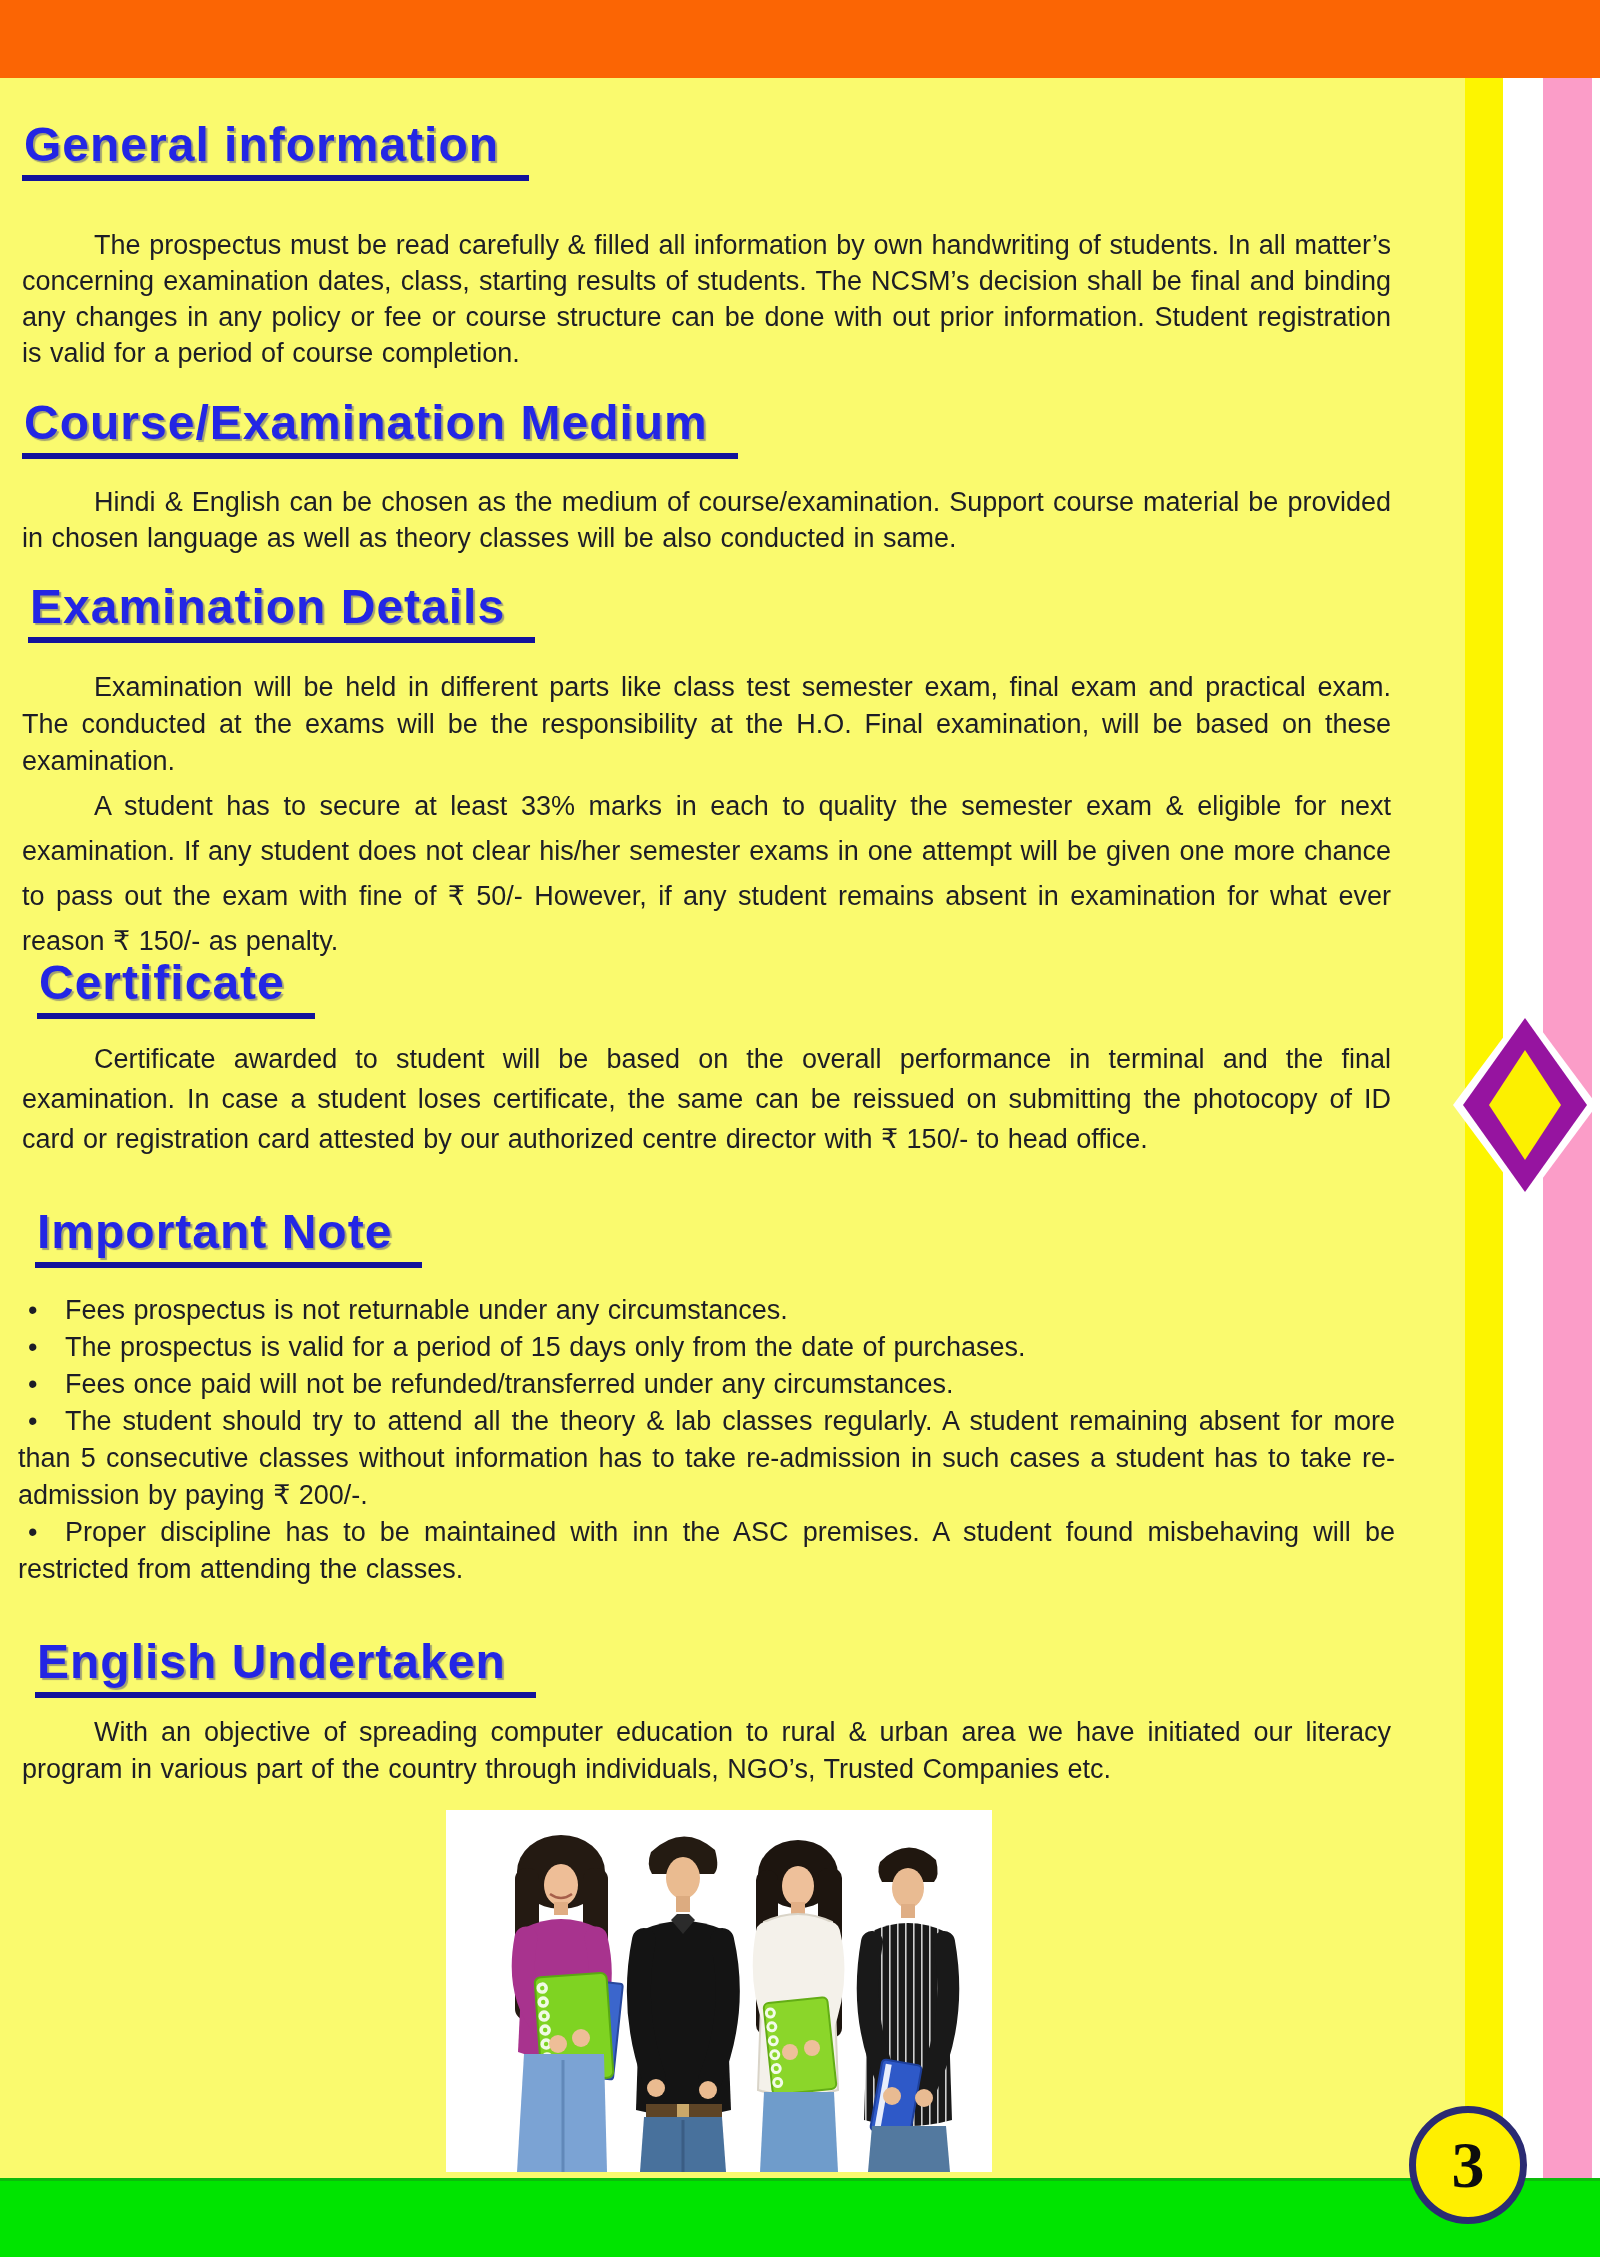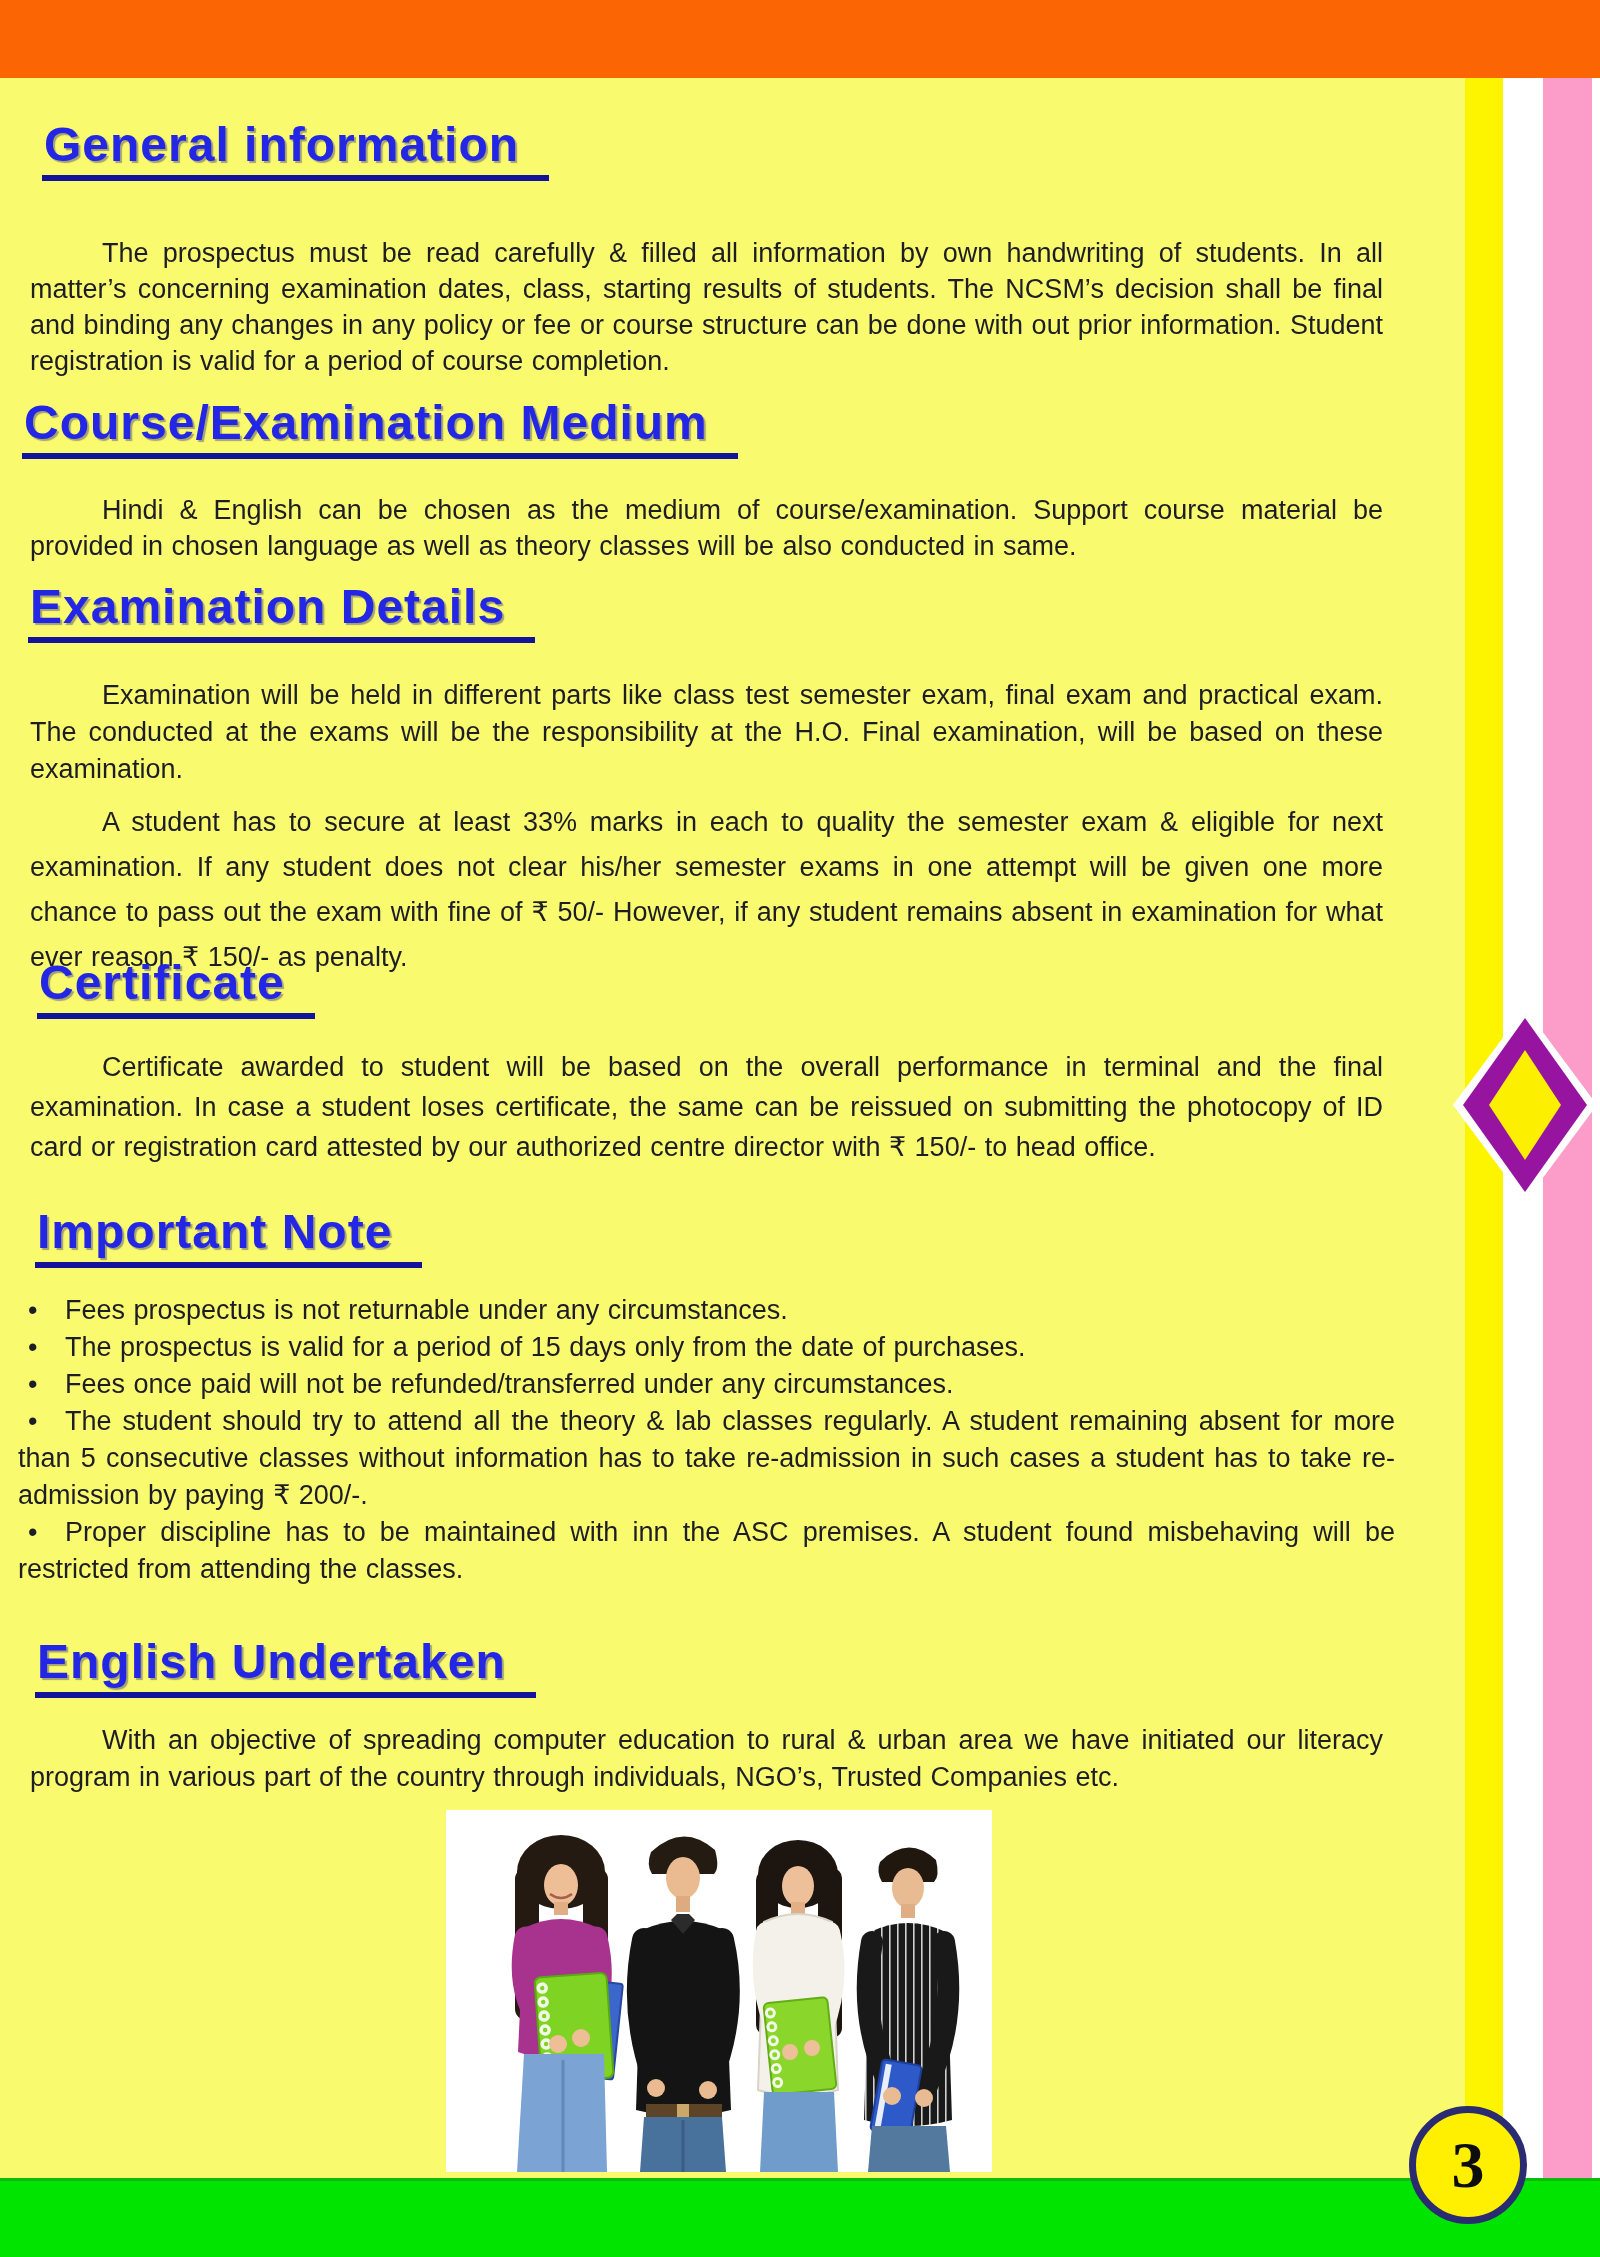--- a/index.html
+++ b/index.html
@@ -10,25 +10,25 @@
   .content-bg{position:absolute;left:0;top:78px;width:1465px;height:2100px;background:#fafa6e;}
   .strip-yellow{position:absolute;left:1465px;top:78px;width:38px;height:2100px;background:#fdf500;}
   .strip-pink{position:absolute;left:1543px;top:78px;width:49px;height:2100px;background:#fb9dc8;}
   .bottom-bar{position:absolute;left:0;top:2178px;width:1600px;height:79px;background:#00e400;
               border-top:3px solid #0cbb0c;box-sizing:border-box;z-index:5;}
   
   .sec{position:absolute;left:18px;width:1377px;color:#1d1d26;}
   .sec h2{display:inline-block;margin:0;font-size:48px;line-height:54px;font-weight:bold;
           color:#2326e4;letter-spacing:1px;border-bottom:6px solid #12129b;
           padding:0 30px 3px 2px;text-shadow:2px 2px 1px rgba(30,30,120,0.40);}
-  .para{margin:12px;font-size:27px;line-height:36px;text-align:justify;text-indent:72px;word-spacing:1px;}
+  .para{margin:4px;font-size:27px;line-height:36px;text-align:justify;text-indent:72px;word-spacing:1px;}
   .lh40{line-height:40px;}
   .lh45{line-height:45px;}
   .lh37{line-height:37px;}
-  .sec1 h2{margin-left:24px;margin-bottom:42px;}
+  .sec1 h2{margin-left:4px;margin-bottom:42px;}
   .sec2 h2{margin-left:4px;margin-bottom:21px;}
   .sec3 h2{margin-left:10px;margin-bottom:22px;}
   .sec4 h2{margin-left:19px;margin-bottom:16px;}
   .sec5 h2{margin-left:17px;margin-bottom:24px;}
   .sec6 h2{margin-left:17px;margin-bottom:12px;}
   .bullet{margin:0;font-size:27px;line-height:37px;text-align:justify;text-indent:0;word-spacing:1px;}
   .dot{display:inline-block;width:37px;padding-left:10px;}
   
   .photo{position:absolute;left:446px;top:1810px;width:546px;height:362px;background:#ffffff;overflow:hidden;}
   

